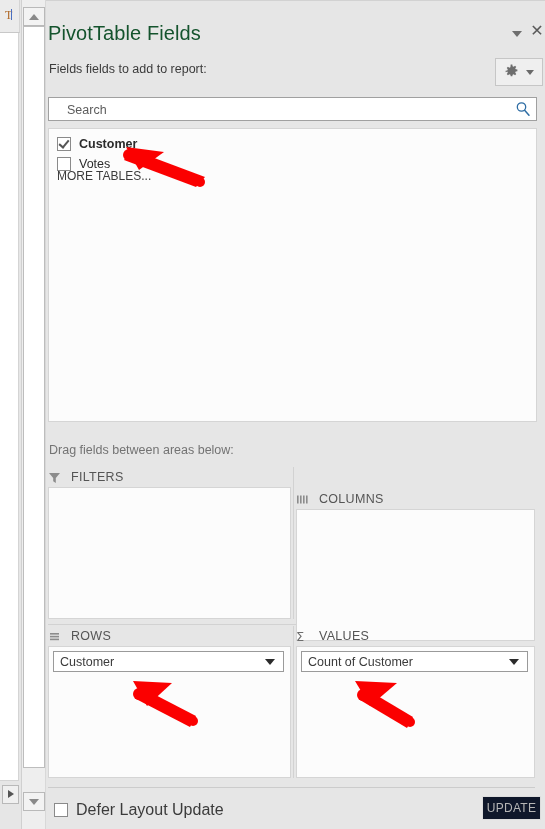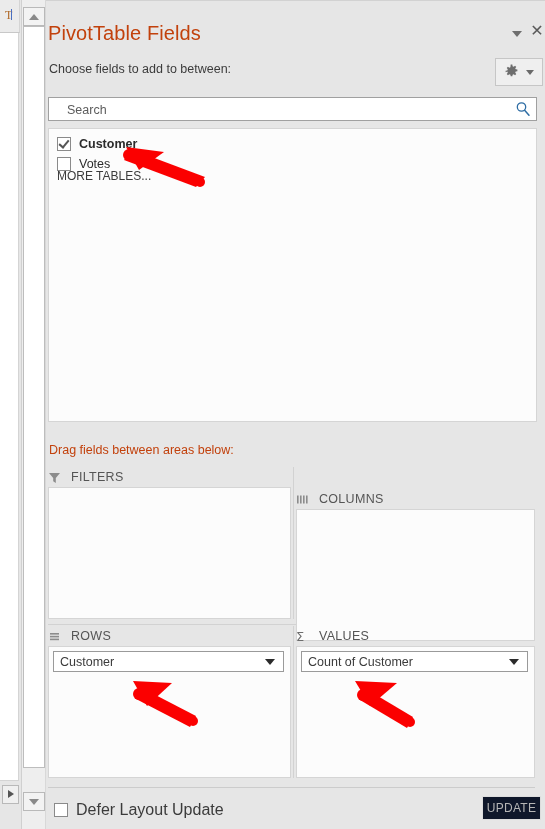--- a/index.html
+++ b/index.html
@@ -78,21 +78,21 @@
   
   #panel{
     position:absolute;left:46px;top:0;width:499px;height:829px;
     background:#e6e6e6;
   }
   #panel-top-line{
     position:absolute;left:0;top:0;width:499px;height:1px;background:#d2d2d2;
   }
   #panel-title{
     position:absolute;left:2px;top:22px;
-    font-size:20px;color:#c2410c;font-weight:400;letter-spacing:.1px;
+    font-size:20px;color:#14532d;font-weight:400;letter-spacing:.1px;
     white-space:nowrap;
   }
   #chev-btn{
     position:absolute;left:463px;top:25px;width:16px;height:16px;cursor:pointer;
   }
   #chev-btn .tri{
     position:absolute;left:3px;top:6px;width:0;height:0;
     border-left:5px solid transparent;border-right:5px solid transparent;
     border-top:6px solid #6e6e6e;
   }
@@ -148,21 +148,21 @@
     border:solid #555;border-width:0 2px 2px 0;transform:rotate(40deg);
   }
   .field-name{margin-left:8px;font-size:12.5px;color:#2b2b2b;white-space:nowrap;}
   .field-name.bold{font-weight:bold;}
   #more-tables{
     position:absolute;left:8px;top:40px;font-size:12px;color:#3b3b3b;
     cursor:pointer;white-space:nowrap;
   }
   
   #drag-label{
-    position:absolute;left:3px;top:443px;font-size:12.5px;color:#c2410c;
+    position:absolute;left:3px;top:443px;font-size:12.5px;color:#737373;
     white-space:nowrap;
   }
   
   .area{position:absolute;}
   .area-head{
     position:absolute;top:0;left:0;height:20px;display:flex;align-items:center;
   }
   .area-head .lbl{
     margin-left:10px;font-size:12.5px;color:#555555;letter-spacing:.3px;
   }
@@ -242,21 +242,21 @@
 <div id="panel">
   <div id="panel-top-line"></div>
 
   <div id="panel-title">PivotTable Fields</div>
 
   <div id="chev-btn">
     <span class="tri"></span>
   </div>
   <div id="close-btn">✕</div>
 
-  <div id="choose-label">Choose fields to add to between:</div>
+  <div id="choose-label">Fields fields to add to report:</div>
 
   <div id="gear-btn">
     <span id="gear-icon">
       <svg width="15" height="15" viewBox="0 0 16 16">
         <path fill="#6d6d6d" d="M8 5.2A2.8 2.8 0 1 0 8 10.8 2.8 2.8 0 1 0 8 5.2zm0 1.6a1.2 1.2 0 1 1 0 2.4 1.2 1.2 0 0 1 0-2.4z"></path>
         <path fill="#6d6d6d" d="M7.1 0.6h1.8l.25 1.8 1.2.5 1.45-1.1 1.27 1.27-1.1 1.45.5 1.2 1.8.25v1.8l-1.8.25-.5 1.2 1.1 1.45-1.27 1.27-1.45-1.1-1.2.5-.25 1.8H7.1l-.25-1.8-1.2-.5-1.45 1.1-1.27-1.27 1.1-1.45-.5-1.2L1.73 8.9V7.1l1.8-.25.5-1.2-1.1-1.45 1.27-1.27 1.45 1.1 1.2-.5z"></path>
       </svg>
     </span>
     <span id="gear-caret"></span>
   </div>

